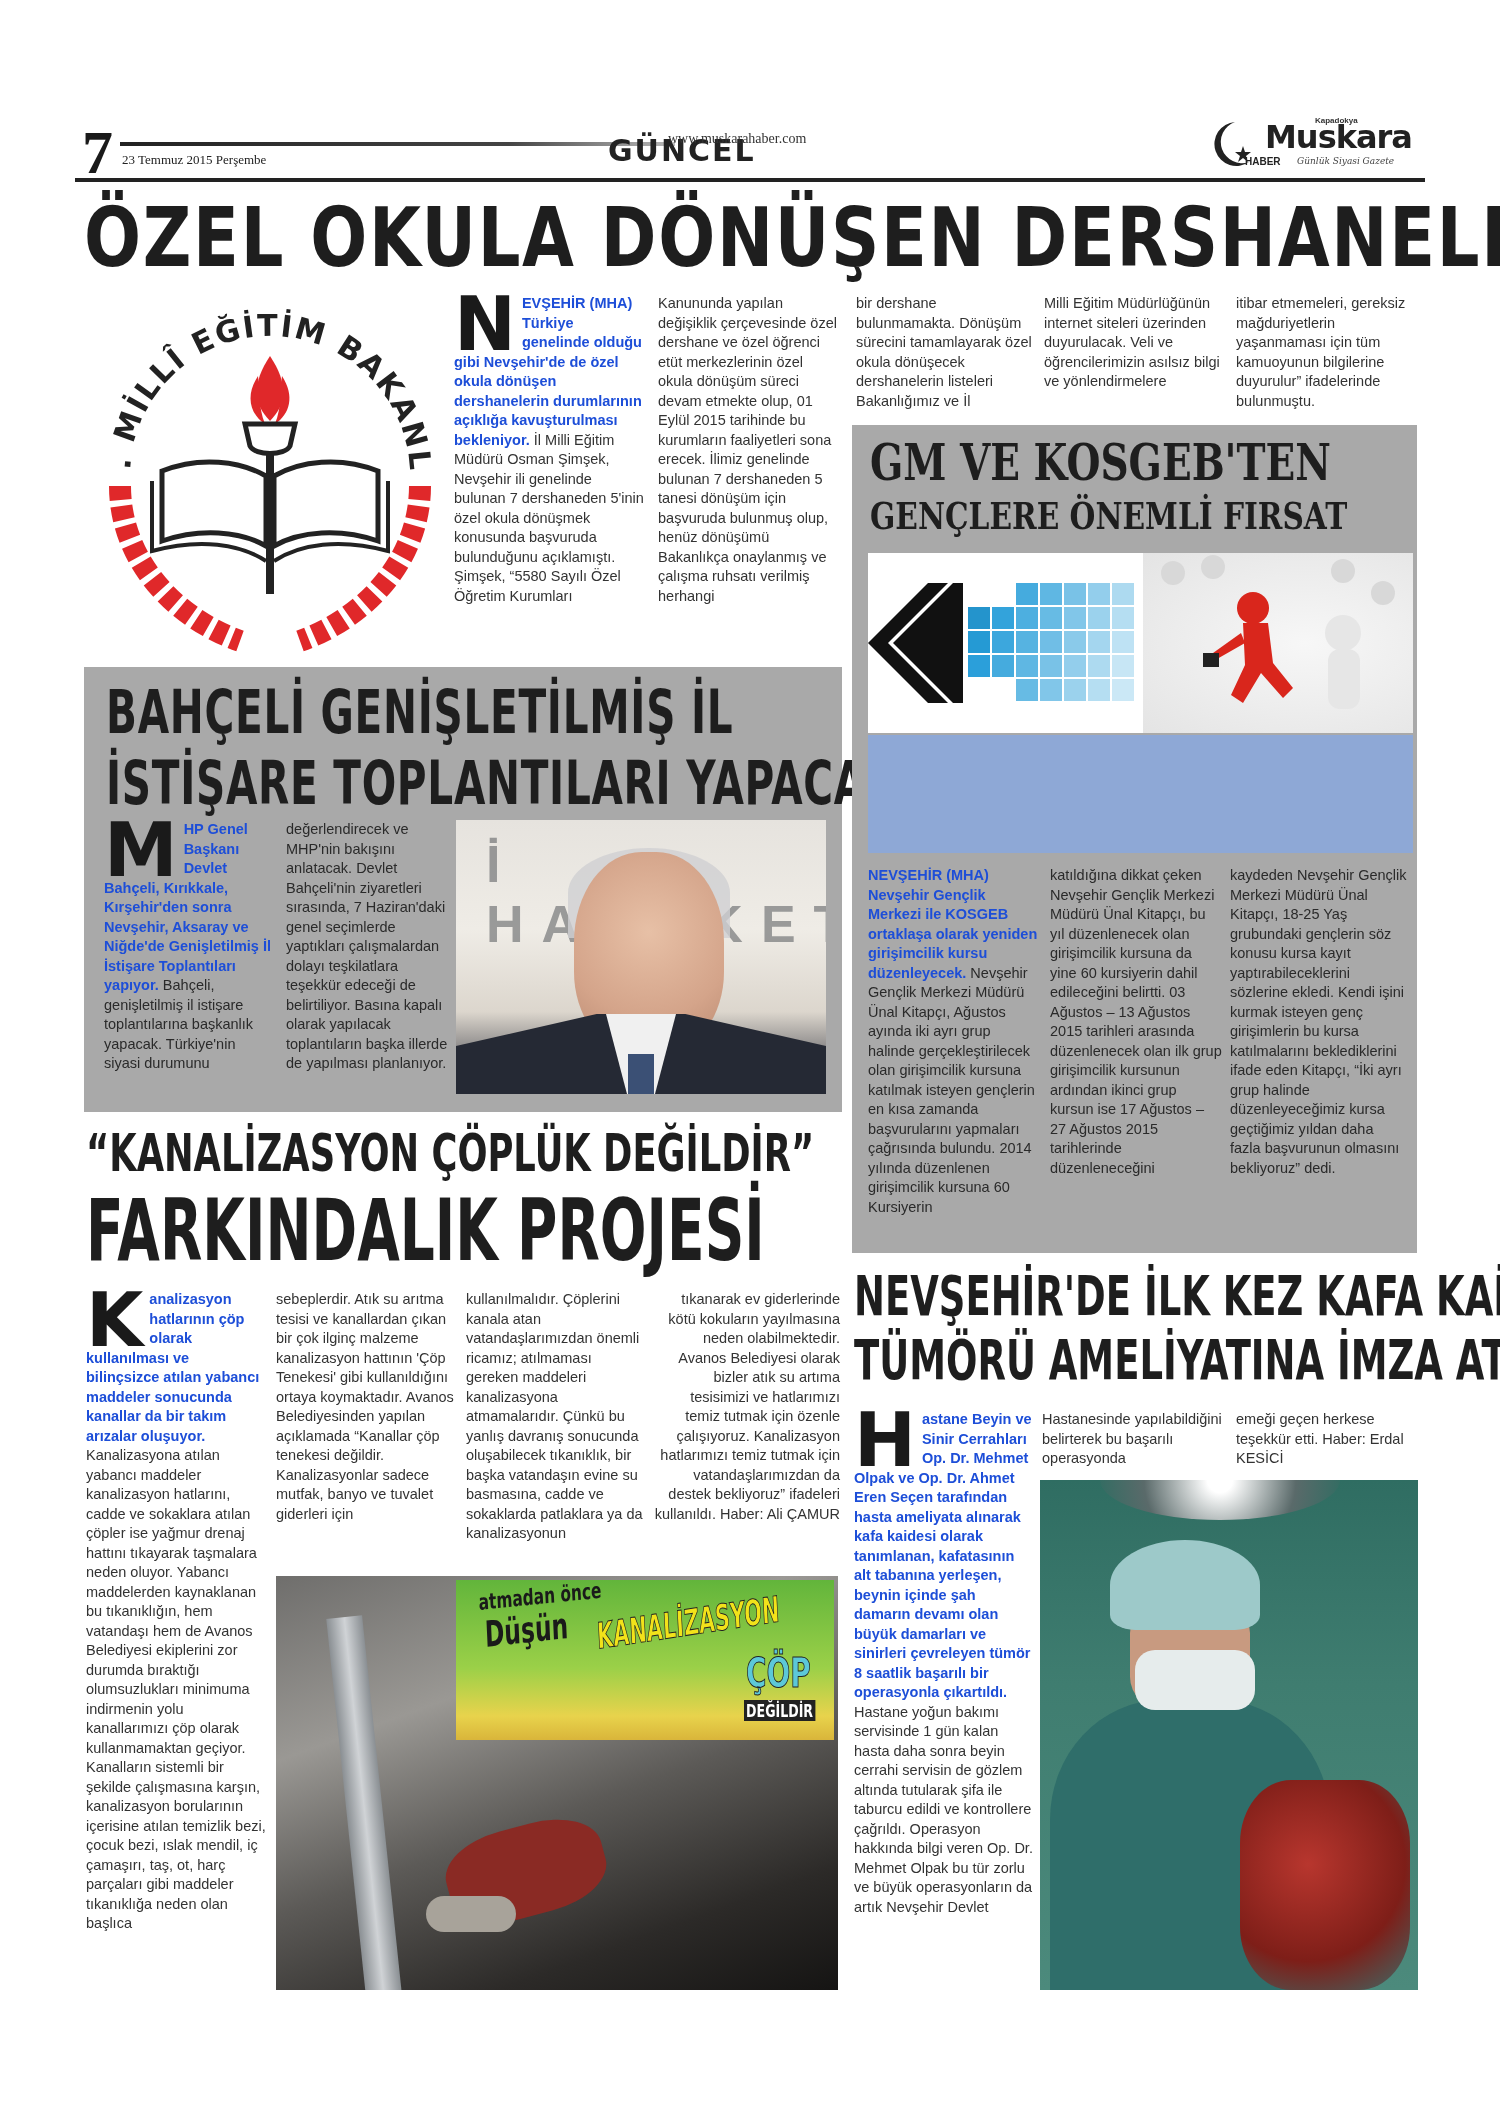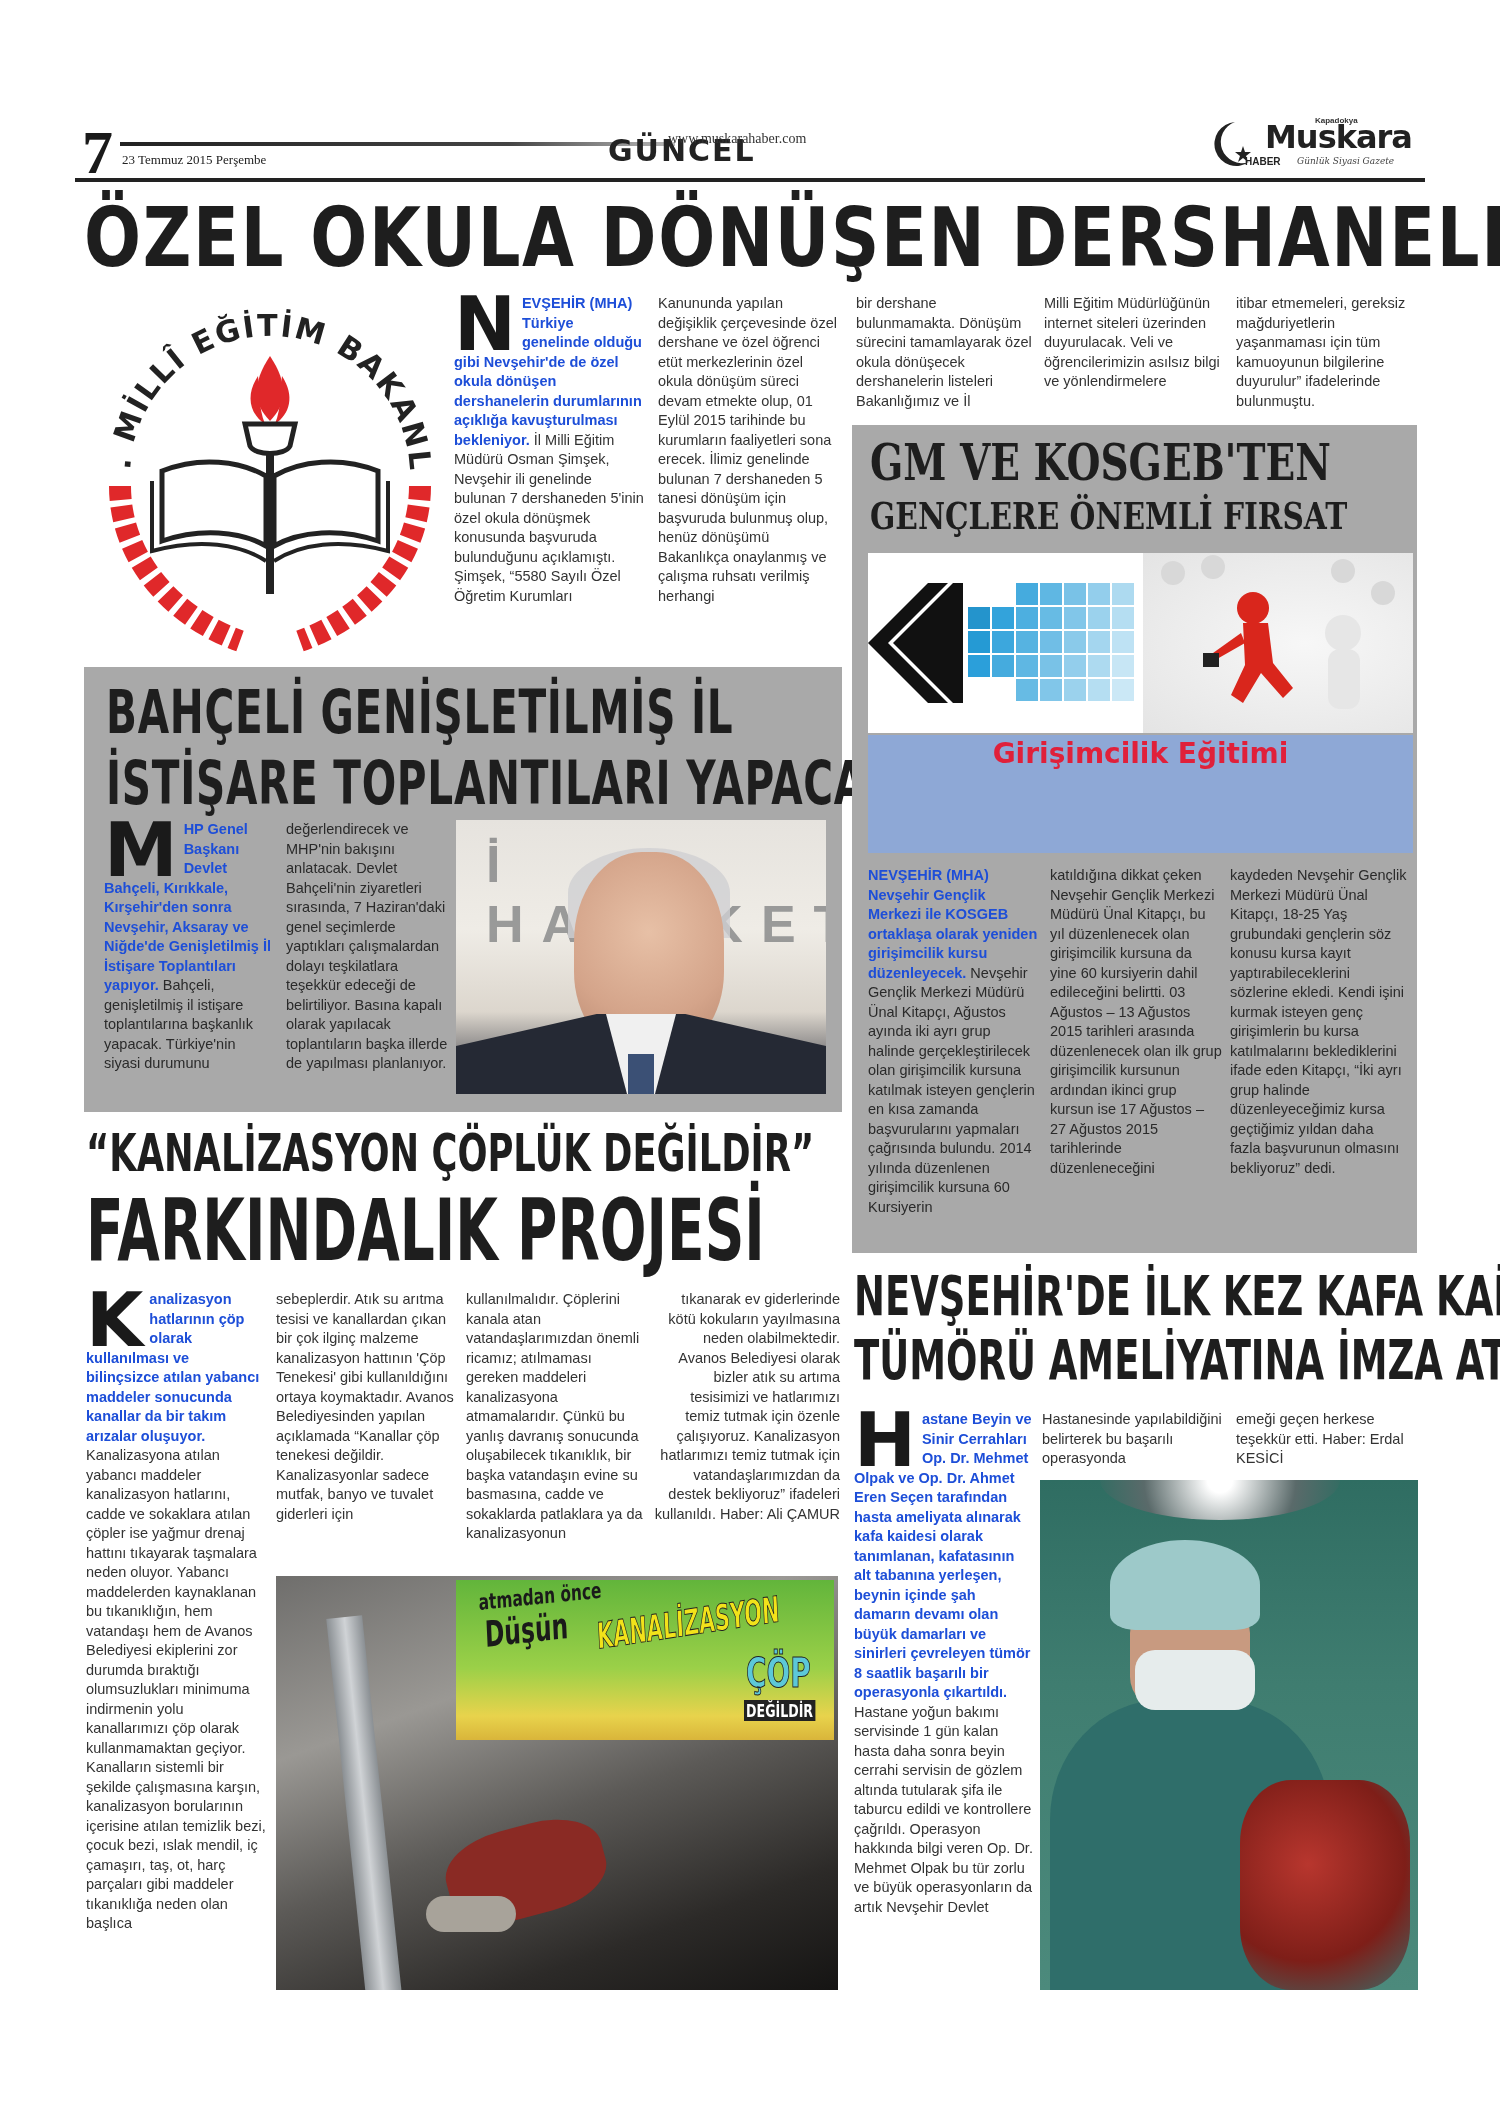--- a/index.html
+++ b/index.html
@@ -208,21 +208,20 @@
       <circle cx="200" cy="80" r="18" fill="#e6e6e6"></circle>
         <rect x="185" y="96" width="32" height="60" rx="12" fill="#e6e6e6"></rect>
       <circle cx="110" cy="55" r="16" fill="#d9261c"></circle>
       <path d="M100 70 L125 70 L130 110 L150 135 L140 145 L118 120 L100 150 L88 142 L102 112 Z" fill="#d9261c"></path>
       <path d="M98 80 L70 100 L74 106 L102 90 Z" fill="#d9261c"></path>
       <rect x="60" y="100" width="16" height="14" fill="#222"></rect>
     </svg>
   </div>
 </div>
 <div class="abs kosgeb-banner">
-  <span>Girişimcilik Eğitimi</span>
 </div>
 <div class="col" style="left:868px; top:866px; width:172px; color:#2a2a2a;">
   <span class="lead">NEVŞEHİR (MHA) Nevşehir Gençlik Merkezi ile KOSGEB ortaklaşa olarak yeniden girişimcilik kursu düzenleyecek.</span>
   <span>Nevşehir Gençlik Merkezi Müdürü Ünal Kitapçı, Ağustos ayında iki ayrı grup halinde gerçekleştirilecek olan girişimcilik kursuna katılmak isteyen gençlerin en kısa zamanda başvurularını yapmaları çağrısında bulundu. 2014 yılında düzenlenen girişimcilik kursuna 60 Kursiyerin</span>
 </div>
 <div class="col" style="left:1050px; top:866px; width:172px; color:#2a2a2a;">katıldığına dikkat çeken Nevşehir Gençlik Merkezi Müdürü Ünal Kitapçı, bu yıl düzenlenecek olan girişimcilik kursuna da yine 60 kursiyerin dahil edileceğini belirtti. 03 Ağustos – 13 Ağustos 2015 tarihleri arasında düzenlenecek olan ilk grup girişimcilik kursunun ardından ikinci grup kursun ise 17 Ağustos – 27 Ağustos 2015 tarihlerinde düzenleneceğini</div>
 <div class="col" style="left:1230px; top:866px; width:178px; color:#2a2a2a;">kaydeden Nevşehir Gençlik Merkezi Müdürü Ünal Kitapçı, 18-25 Yaş grubundaki gençlerin söz konusu kursa kayıt yaptırabileceklerini sözlerine ekledi. Kendi işini kurmak isteyen genç girişimlerin bu kursa katılmalarını beklediklerini ifade eden Kitapçı, “İki ayrı grup halinde düzenleyeceğimiz kursa geçtiğimiz yıldan daha fazla başvurunun olmasını bekliyoruz” dedi.</div>
 
 <div class="abs hl hl-kanal1">“KANALİZASYON ÇÖPLÜK DEĞİLDİR”</div>
 <div class="abs hl hl-kanal2">FARKINDALIK PROJESİ</div>

